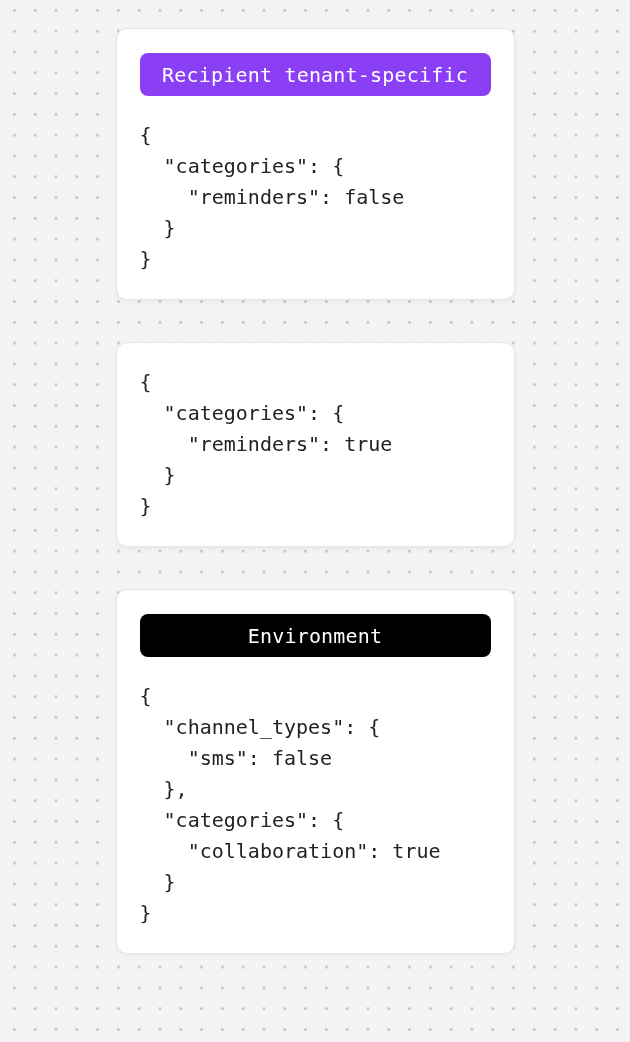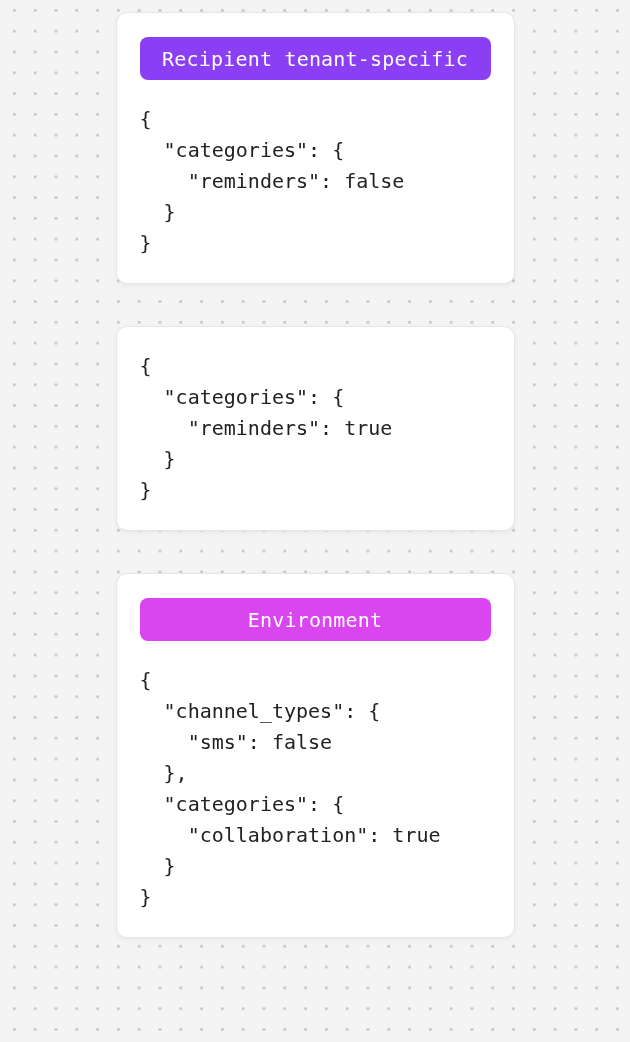--- a/index.html
+++ b/index.html
@@ -10,21 +10,21 @@
     width: 630px;
     height: 1042px;
     overflow: hidden;
     background-color: #f4f4f5;
     background-image: radial-gradient(circle, #c6c6c9 1.3px, transparent 1.5px);
     background-size: 20.8px 20.8px;
     background-position: 4px 0px;
     font-family: "DejaVu Sans Mono", "Liberation Mono", monospace;
   }
   .stack {
-    padding-top: 12px;
+    padding-top: 28px;
   }
   .card {
     width: 351px;
     margin: 0 auto 42px auto;
     padding: 24px 23px;
     background: #ffffff;
     border: 1px solid #e5e5e8;
     border-radius: 11px;
     box-shadow: 0 2px 5px rgba(0,0,0,0.05);
     box-sizing: content-box;
@@ -72,21 +72,21 @@
 
   <div class="card">
     <pre class="code">{
   "categories": {
     "reminders": true
   }
 }</pre>
   </div>
 
   <div class="card">
-    <div class="badge" style="background-color: #d946ef;">
+    <div class="badge" style="background-color: #000000;">
       <span>Environment</span>
     </div>
     <pre class="code">{
   "channel_types": {
     "sms": false
   },
   "categories": {
     "collaboration": true
   }
 }</pre>

